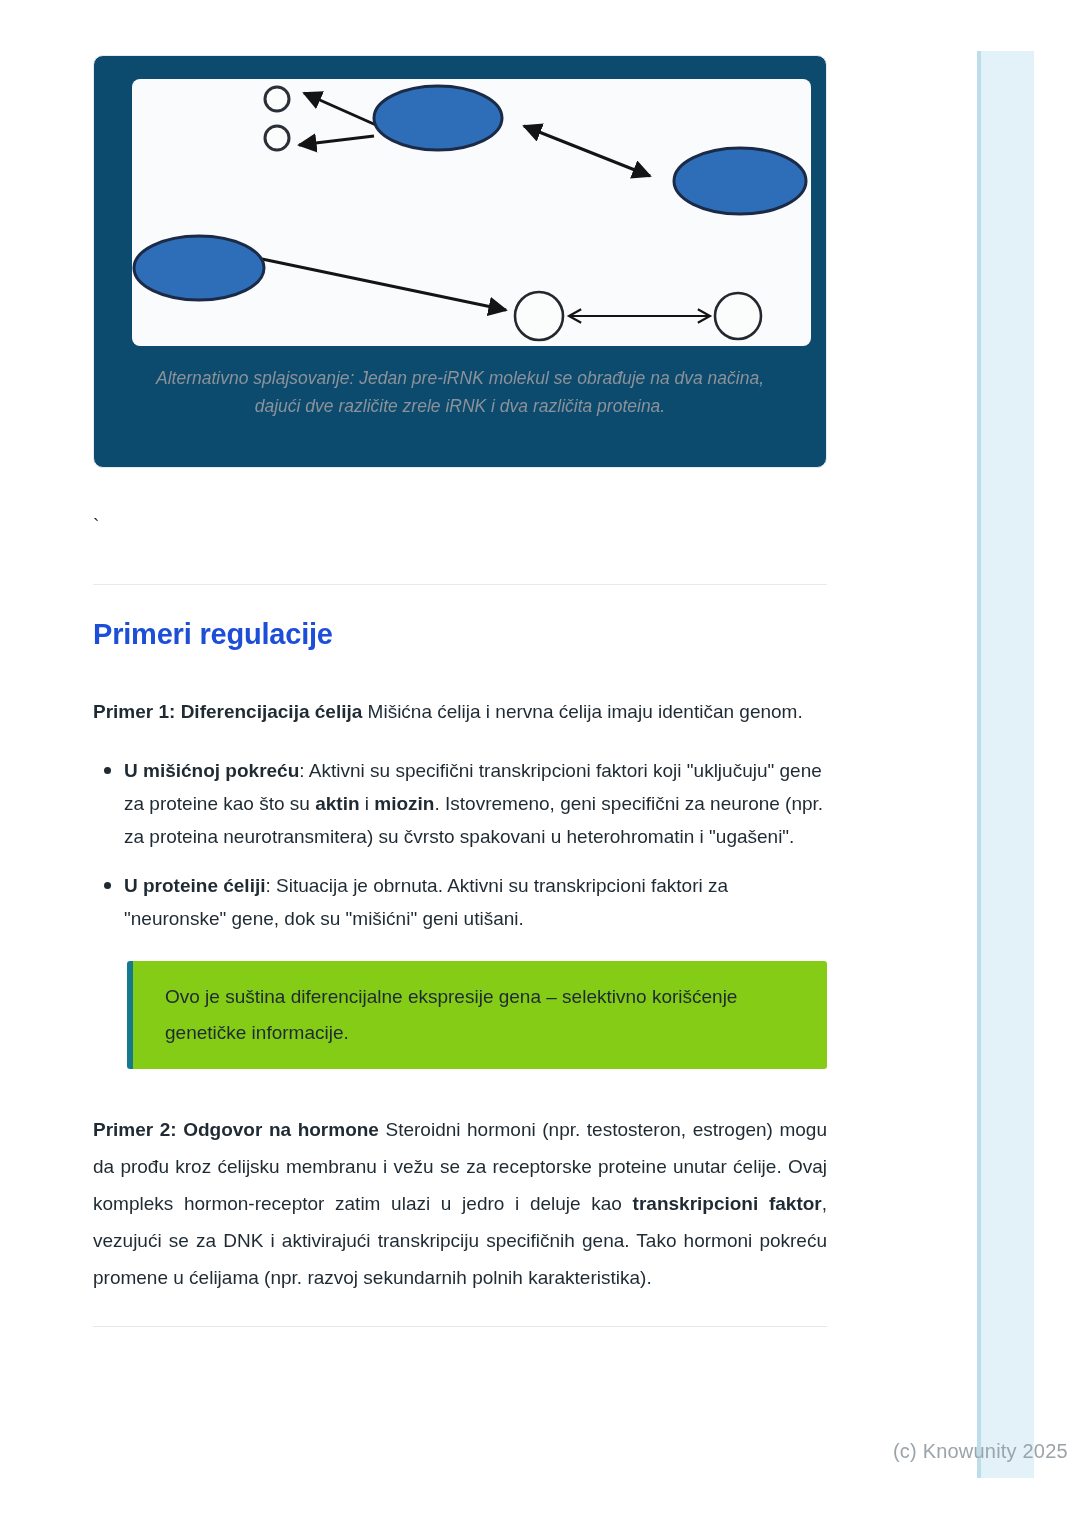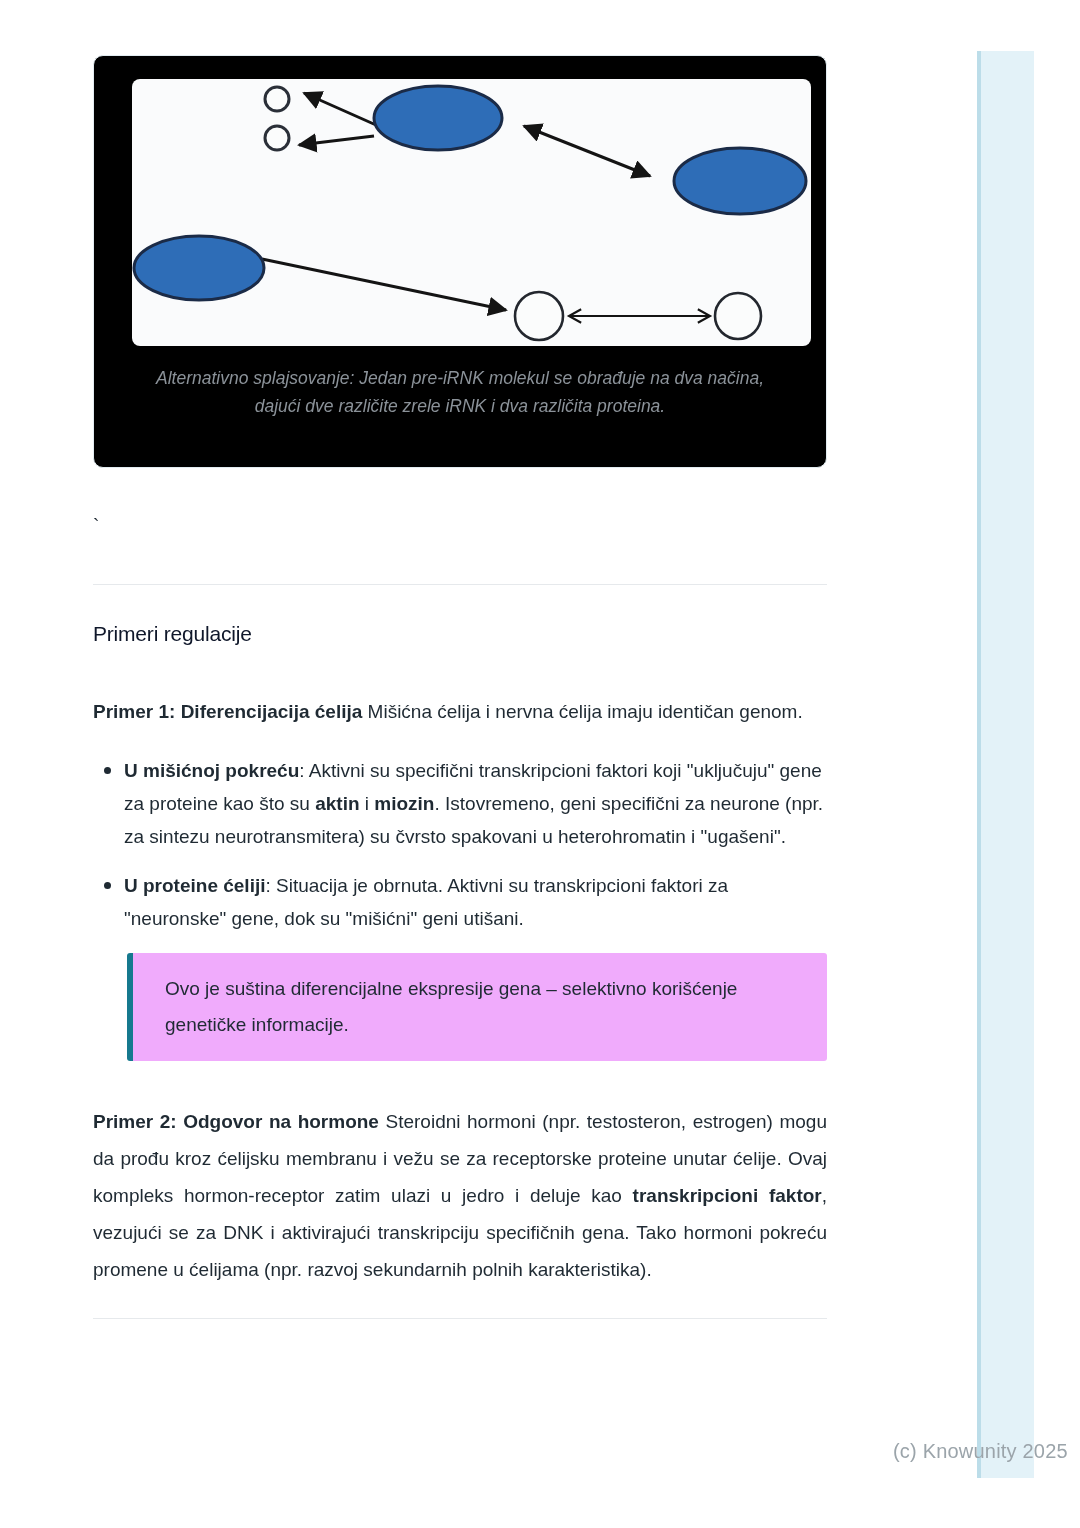--- a/index.html
+++ b/index.html
@@ -20,21 +20,21 @@
     background:#e3f2f8;
     border-left:4px solid #bcdde9;
     z-index:1;
   }
 
   .content { position:absolute; left:93px; top:0; width:734px; z-index:2; }
 
   
   .figure-card {
     margin:55px 0 0; box-sizing:border-box; width:734px;
-    background:#000000;
+    background:#0c4a6e;
     border:1px solid #e2ecf1;
     border-radius:10px;
     padding:23px 38px 47px;
   }
   .figure-image {
     width:679px; height:267px;
     background:#fafbfc;
     border-radius:8px;
     margin:0 auto;
   }
@@ -45,40 +45,40 @@
     color:#8b9299; font-size:17.5px; line-height:28px;
   }
 
   .stray { margin:40px 0 0; font-size:19px; line-height:36px; }
 
   hr.divider { border:none; border-top:1px solid #e6e9ec; margin:40px 0 0; height:0; }
   hr.divider-2 { margin-top:30px; }
 
   .heading {
     margin:30px 0 0;
-    font-size:21px; font-weight:normal;
-    color:#0f172a; letter-spacing:-0.2px; line-height:38px;
+    font-size:29px; font-weight:bold;
+    color:#1d4ed8; letter-spacing:-0.2px; line-height:38px;
   }
 
   .para { margin:26px 0 0; font-size:19px; line-height:37px; }
   .justify { text-align:justify;margin-top:40px; }
 
   .bullets { margin:24px 0 0; padding:0 0 0 31px; list-style:none; }
   .bullets li {
     position:relative; font-size:19px; line-height:33px; margin:0 0 16px;
   }
   .bullets li:last-child { margin-bottom:0; }
   .bullets li::before {
     content:""; position:absolute; left:-20px; top:13px;
     width:7px; height:7px; border-radius:50%; background:#1f2a33;
   }
 
   .callout {
-    margin:18px 0 0 34px; width:700px; box-sizing:border-box;
-    background:#f0abfc;
+    margin:26px 0 0 34px; width:700px; box-sizing:border-box;
+    background:#84cc16;
     border-left:6px solid #16798e;
     border-radius:3px;
     padding:18px 34px 18px 32px;
   }
   .callout p { margin:0; font-size:19px; line-height:36px; }
 
   .para-2 { margin-top:42px; }
 
   .footer-credit {
     position:absolute; left:893px; top:1440px;
@@ -129,21 +129,21 @@
 
     <div class="stray">`</div>
 
     <hr class="divider">
 
     <h2 class="heading">Primeri regulacije</h2>
 
     <p class="para justify"><strong>Primer 1: Diferencijacija ćelija</strong><span> Mišićna ćelija i nervna ćelija imaju identičan genom.</span></p>
 
     <ul class="bullets">
-      <li><strong>U mišićnoj pokreću</strong><span>: Aktivni su specifični transkripcioni faktori koji "uključuju" gene za proteine kao što su </span><strong>aktin</strong><span> i </span><strong>miozin</strong><span>. Istovremeno, geni specifični za neurone (npr. za sintezu neurotransmitera) su čvrsto spakovani u heterohromatin i "ugašeni".</span></li>
+      <li><strong>U mišićnoj pokreću</strong><span>: Aktivni su specifični transkripcioni faktori koji "uključuju" gene za proteine kao što su </span><strong>aktin</strong><span> i </span><strong>miozin</strong><span>. Istovremeno, geni specifični za neurone (npr. za proteina neurotransmitera) su čvrsto spakovani u heterohromatin i "ugašeni".</span></li>
       <li><strong>U proteine ćeliji</strong><span>: Situacija je obrnuta. Aktivni su transkripcioni faktori za "neuronske" gene, dok su "mišićni" geni utišani.</span></li>
     </ul>
 
     <div class="callout">
       <p>Ovo je suština diferencijalne ekspresije gena – selektivno korišćenje genetičke informacije.</p>
     </div>
 
     <p class="para para-2 justify"><strong>Primer 2: Odgovor na hormone</strong><span> Steroidni hormoni (npr. testosteron, estrogen) mogu da prođu kroz ćelijsku membranu i vežu se za receptorske proteine unutar ćelije. Ovaj kompleks hormon-receptor zatim ulazi u jedro i deluje kao </span><strong>transkripcioni faktor</strong><span>, vezujući se za DNK i aktivirajući transkripciju specifičnih gena. Tako hormoni pokreću promene u ćelijama (npr. razvoj sekundarnih polnih karakteristika).</span></p>
 
     <hr class="divider divider-2">

